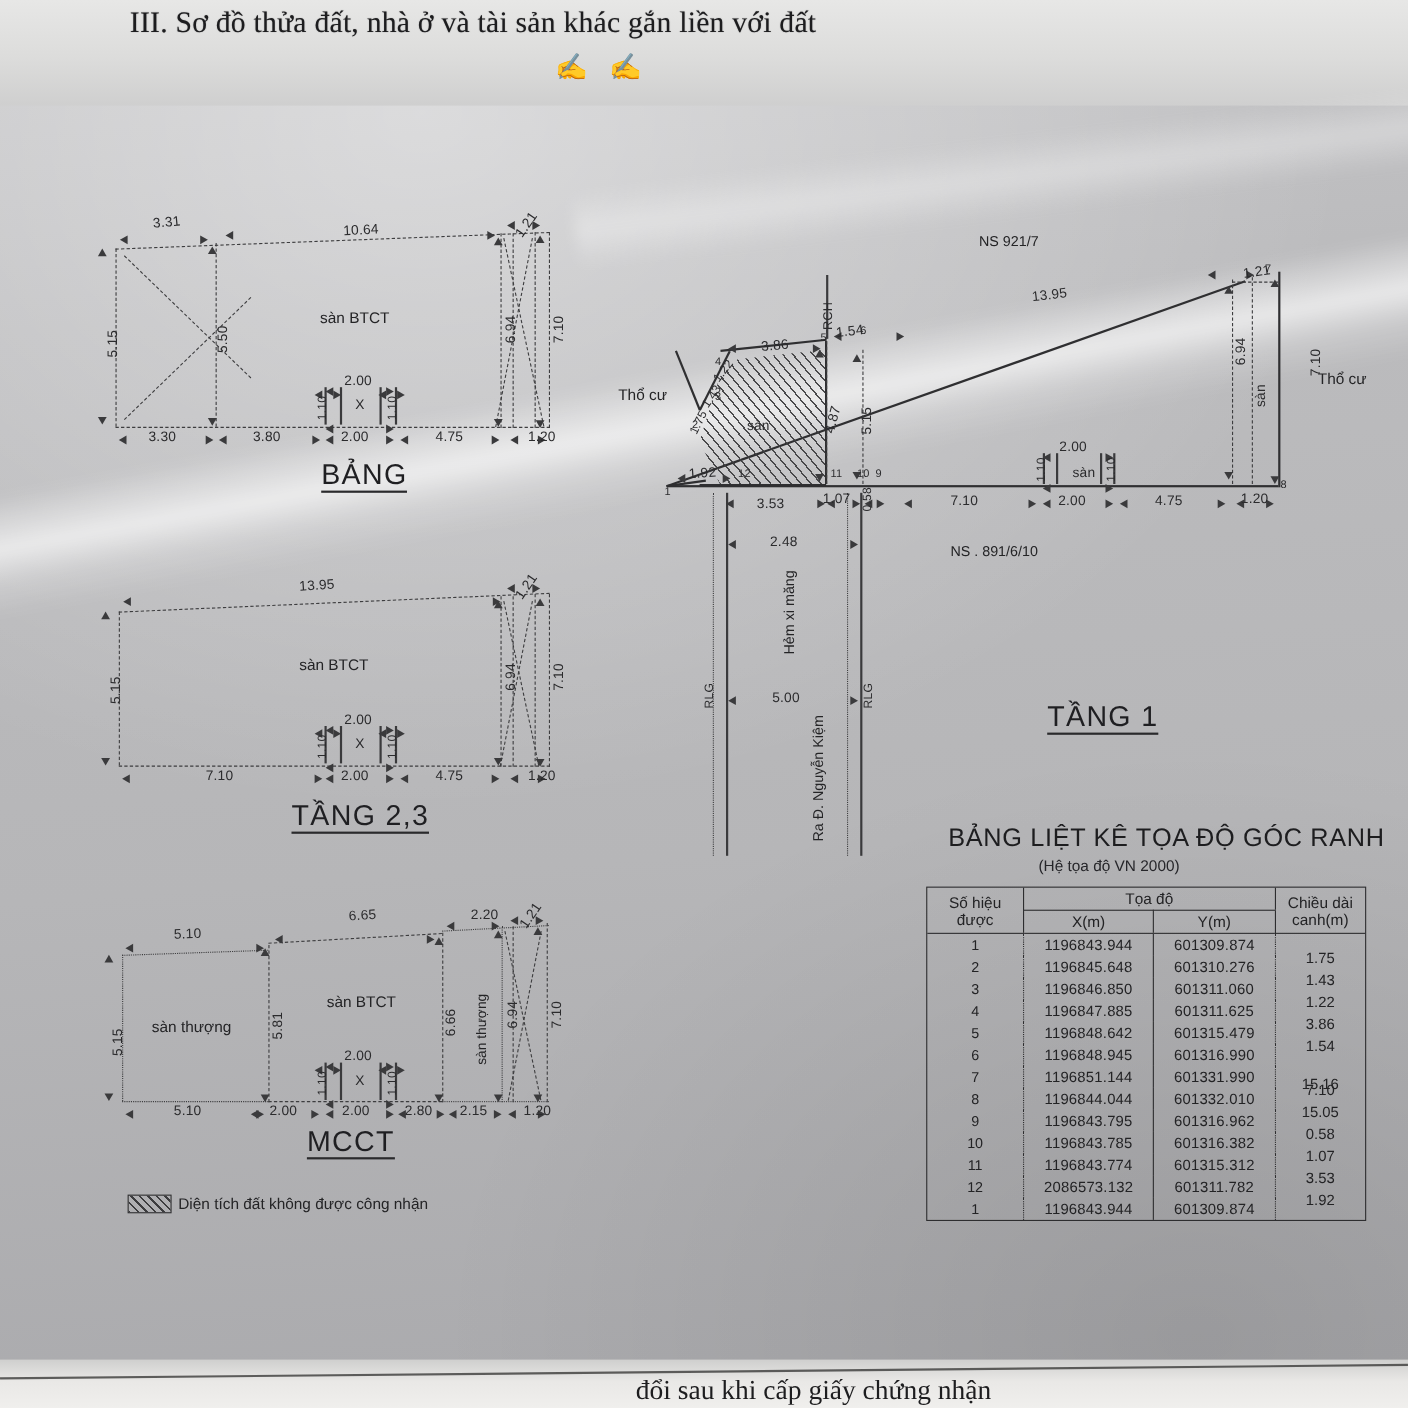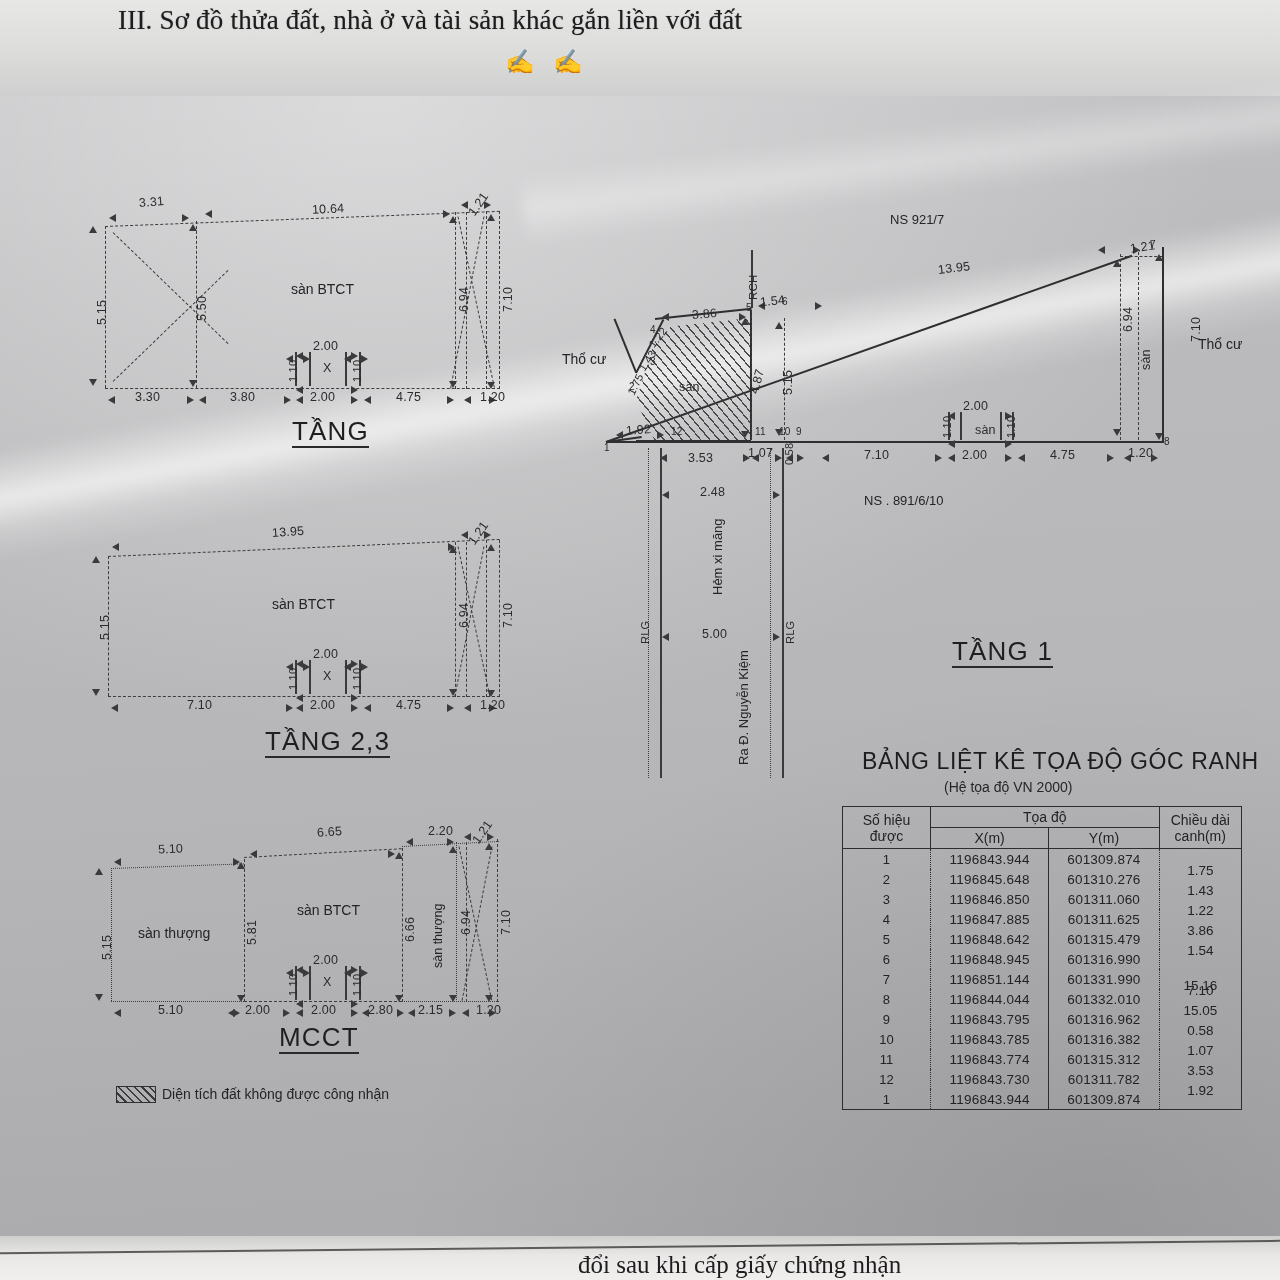--- a/index.html
+++ b/index.html
@@ -185,21 +185,21 @@
   <div class="t dim" style="left:135px;top:391px;">3.30</div>
   <div class="t dim" style="left:230px;top:391px;">3.80</div>
   <div class="t dim" style="left:310px;top:391px;">2.00</div>
   <div class="t dim" style="left:396px;top:391px;">4.75</div>
   <div class="t dim" style="left:480px;top:391px;">1.20</div>
   <div class="t dim" style="left:313px;top:340px;">2.00</div>
   <div class="t dim sm rot90" style="left:288px;top:382px;">1.10</div>
   <div class="t dim sm rot90" style="left:352px;top:382px;">1.10</div>
   <div class="t dim" style="left:323px;top:362px;">X</div>
   <div class="t lbl" style="left:291px;top:282px;">sàn BTCT</div>
-  <div class="t plan-title" style="left:292px;top:418px;">TẦNG</div>
+  <div class="t plan-title" style="left:292px;top:418px;">BẢNG</div>
 </div>
 
 <div>
   <div class="dash" style="left:108px;top:556px;width:392px;transform:rotate(-2.5deg);"></div>
   <div class="dashv" style="left:108px;top:556px;height:140px;"></div>
   <div class="dash" style="left:108px;top:696px;width:392px;"></div>
   <div class="dashv" style="left:499px;top:540px;height:157px;"></div>
   <div class="dashv" style="left:455px;top:542px;height:155px;"></div>
   <div class="dashv" style="left:466px;top:542px;height:155px;"></div>
   <div class="dashv" style="left:486px;top:540px;height:157px;"></div>
@@ -504,21 +504,21 @@
           <td class="vb side" style="vertical-align: bottom; position: relative; top: 9px;">1.07</td>
         </tr>
         <tr>
           <td>11</td>
           <td class="vb num">1196843.774</td>
           <td class="vbs num">601315.312</td>
           <td class="vb side" style="vertical-align: bottom; position: relative; top: 9px;">3.53</td>
         </tr>
         <tr>
           <td>12</td>
-          <td class="vb num">1196843.730</td>
+          <td class="vb num">2086573.132</td>
           <td class="vbs num">601311.782</td>
           <td class="vb side" style="vertical-align: bottom; position: relative; top: 9px;">1.92</td>
         </tr>
         <tr>
           <td>1</td>
           <td class="vb num">1196843.944</td>
           <td class="vbs num">601309.874</td>
           <td class="vb side" style="vertical-align: bottom; position: relative; top: 9px;"></td>
         </tr>
       </tbody>

